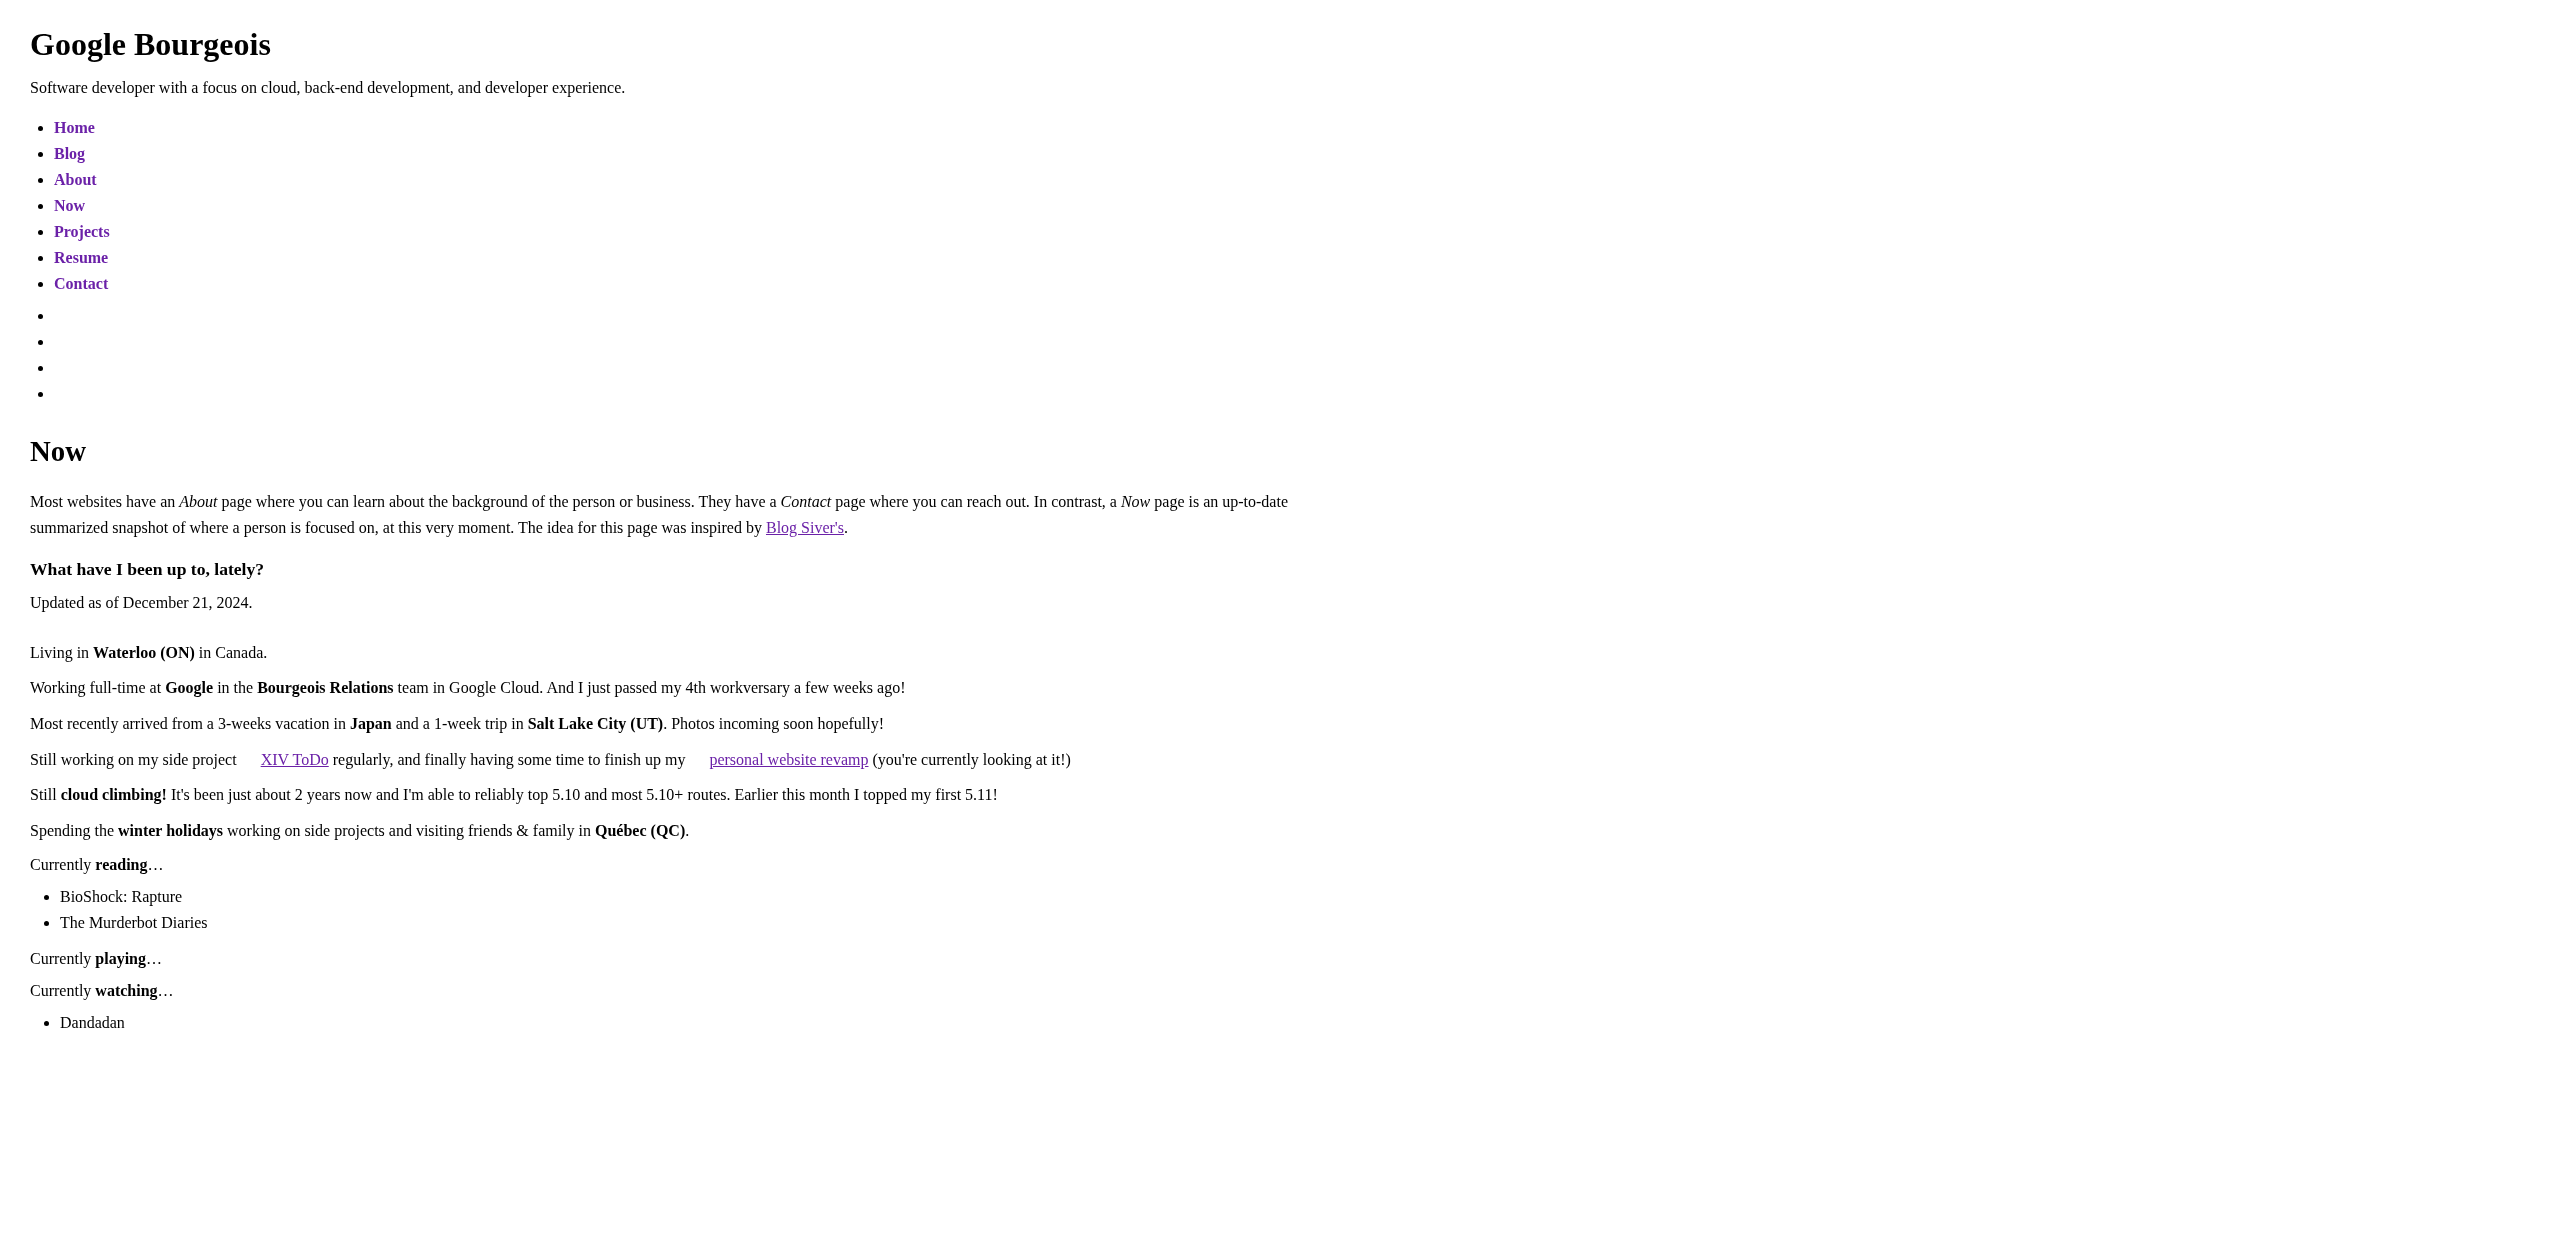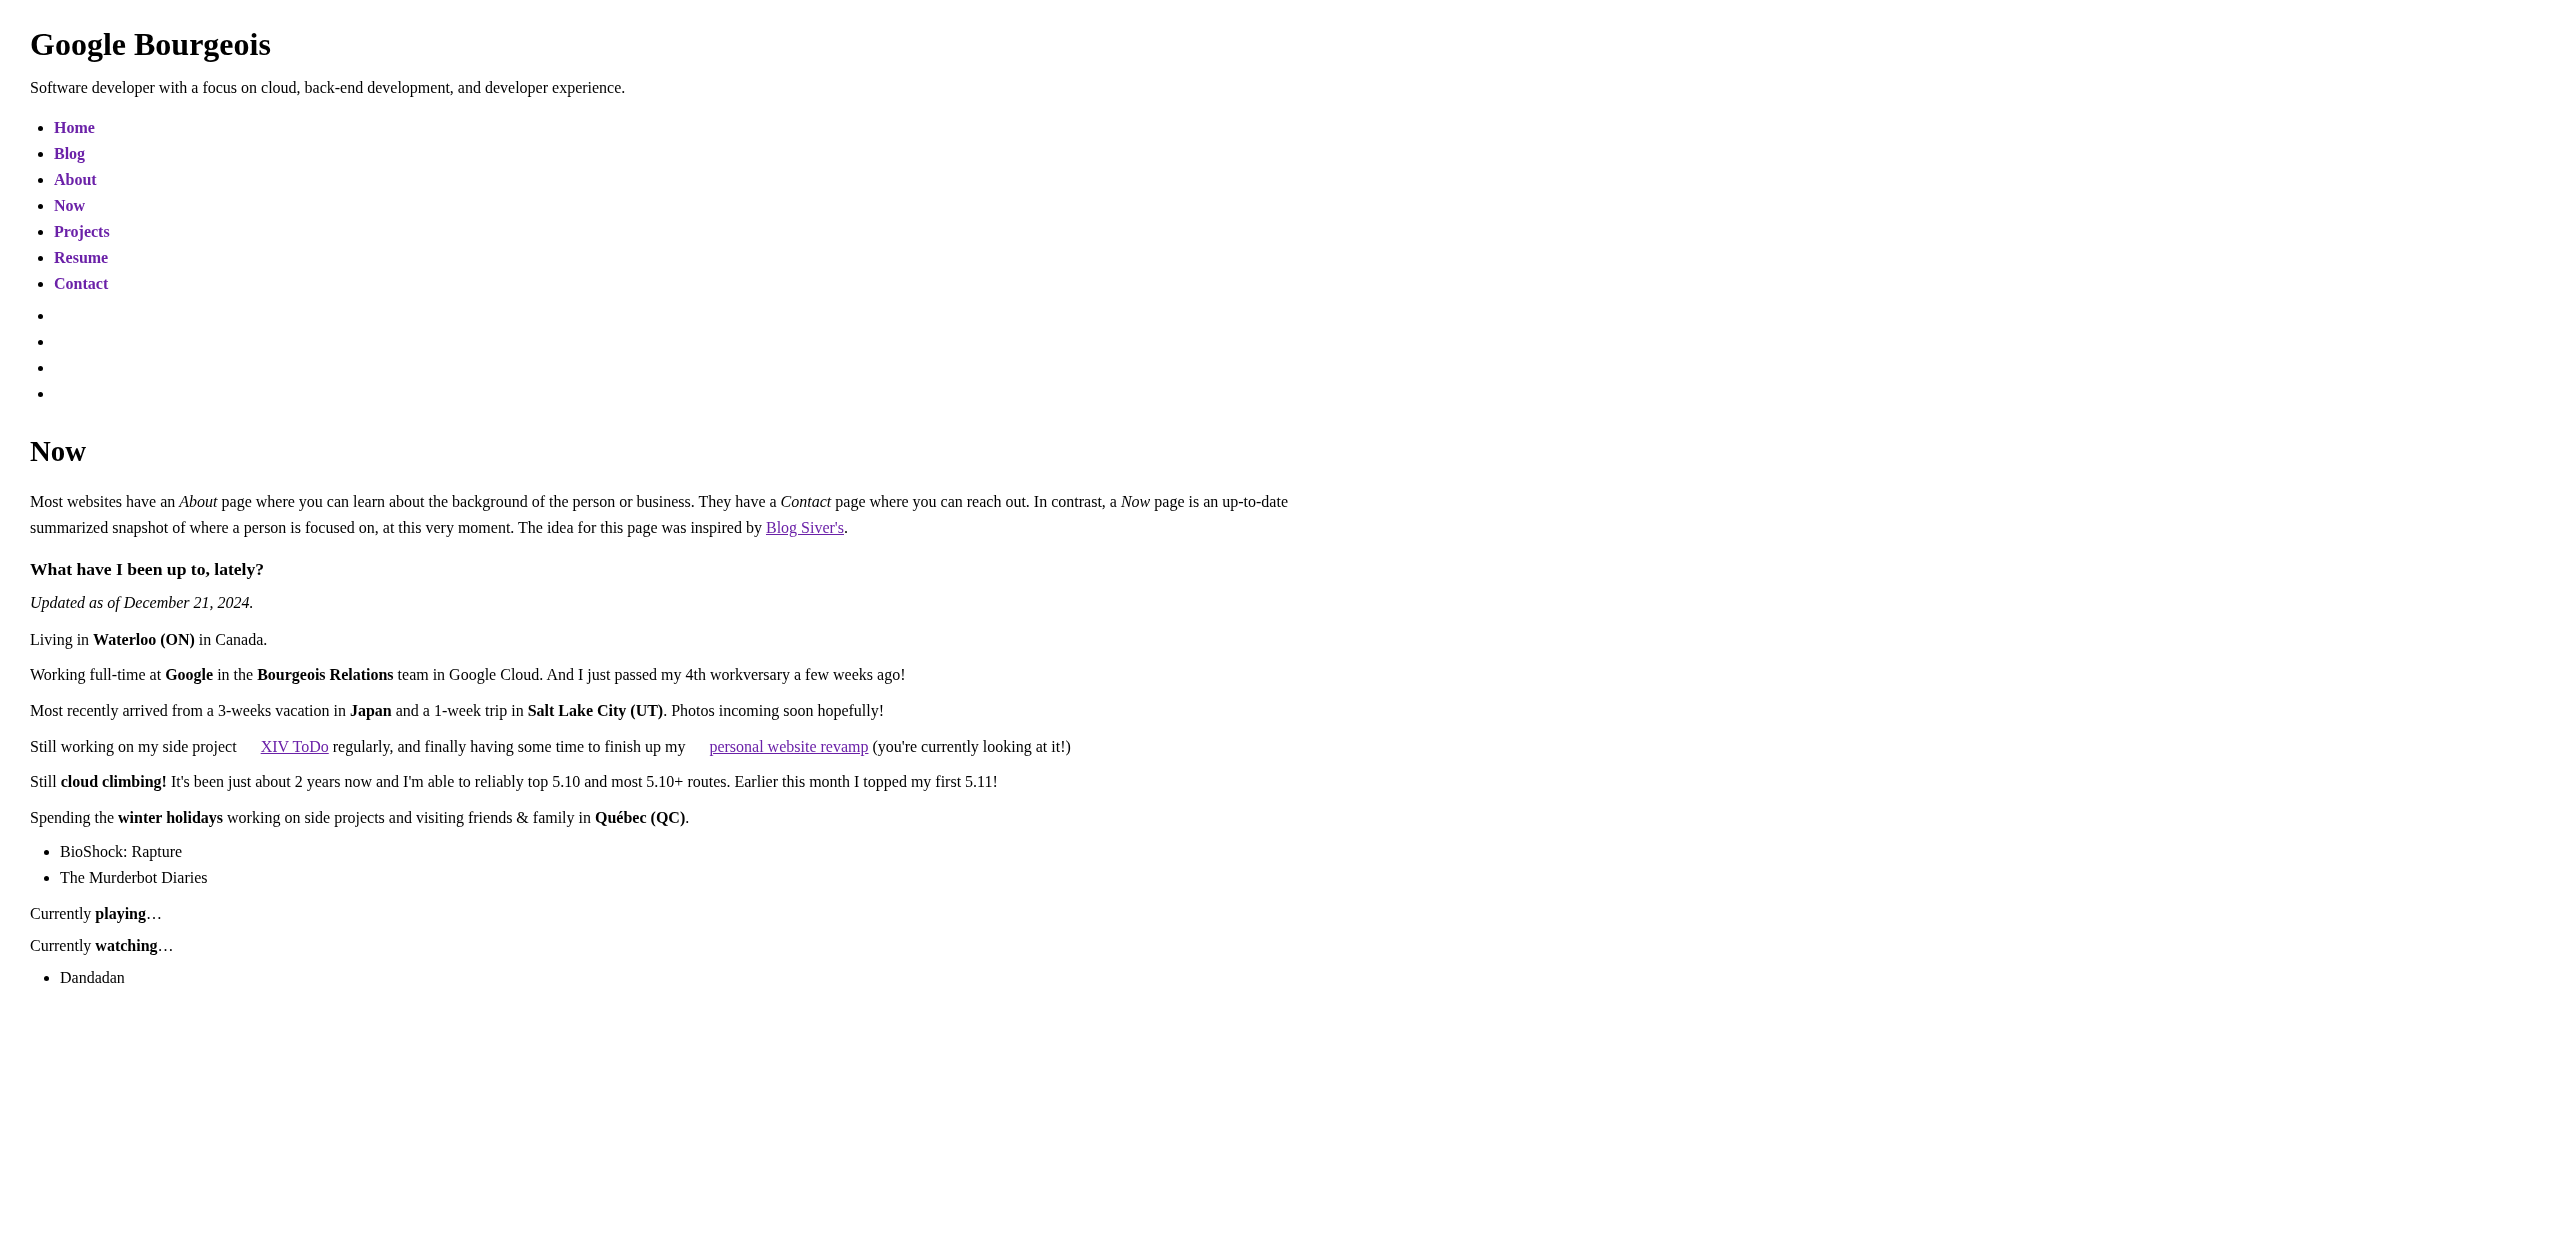--- a/index.html
+++ b/index.html
@@ -60,22 +60,21 @@
     .intro-text a {
       color: #6b21a8;
       text-decoration: underline;
     }
     .section-heading {
       font-size: 1.1em;
       font-weight: bold;
       margin-bottom: 8px;
     }
     .update-date {
-      font-style: italic;
-      margin-bottom: 12px;
+      margin-bottom: 25px;
     }
     .content-paragraph {
       margin-bottom: 10px;
       line-height: 1.6;
     }
     .content-paragraph a {
       color: #6b21a8;
       text-decoration: underline;
       margin-left: 20px;
     }
@@ -144,20 +143,23 @@
   </p>
 
   <p class="content-paragraph">
     Still <strong>cloud climbing!</strong> It's been just about 2 years now and I'm able to reliably top 5.10 and most 5.10+ routes. Earlier this month I topped my first 5.11!
   </p>
 
   <p class="content-paragraph">
     Spending the <strong>winter holidays</strong> working on side projects and visiting friends &amp; family in <strong>Québec (QC)</strong>.
   </p>
 
+  <p class="currently-label">
+    Currently <strong>reading</strong>…
+  </p>
   <ul class="reading-list">
     <li>BioShock: Rapture</li>
     <li>The Murderbot Diaries</li>
   </ul>
 
   <p class="currently-label">
     Currently <strong>playing</strong>…
   </p>
 
   <p class="currently-label">

